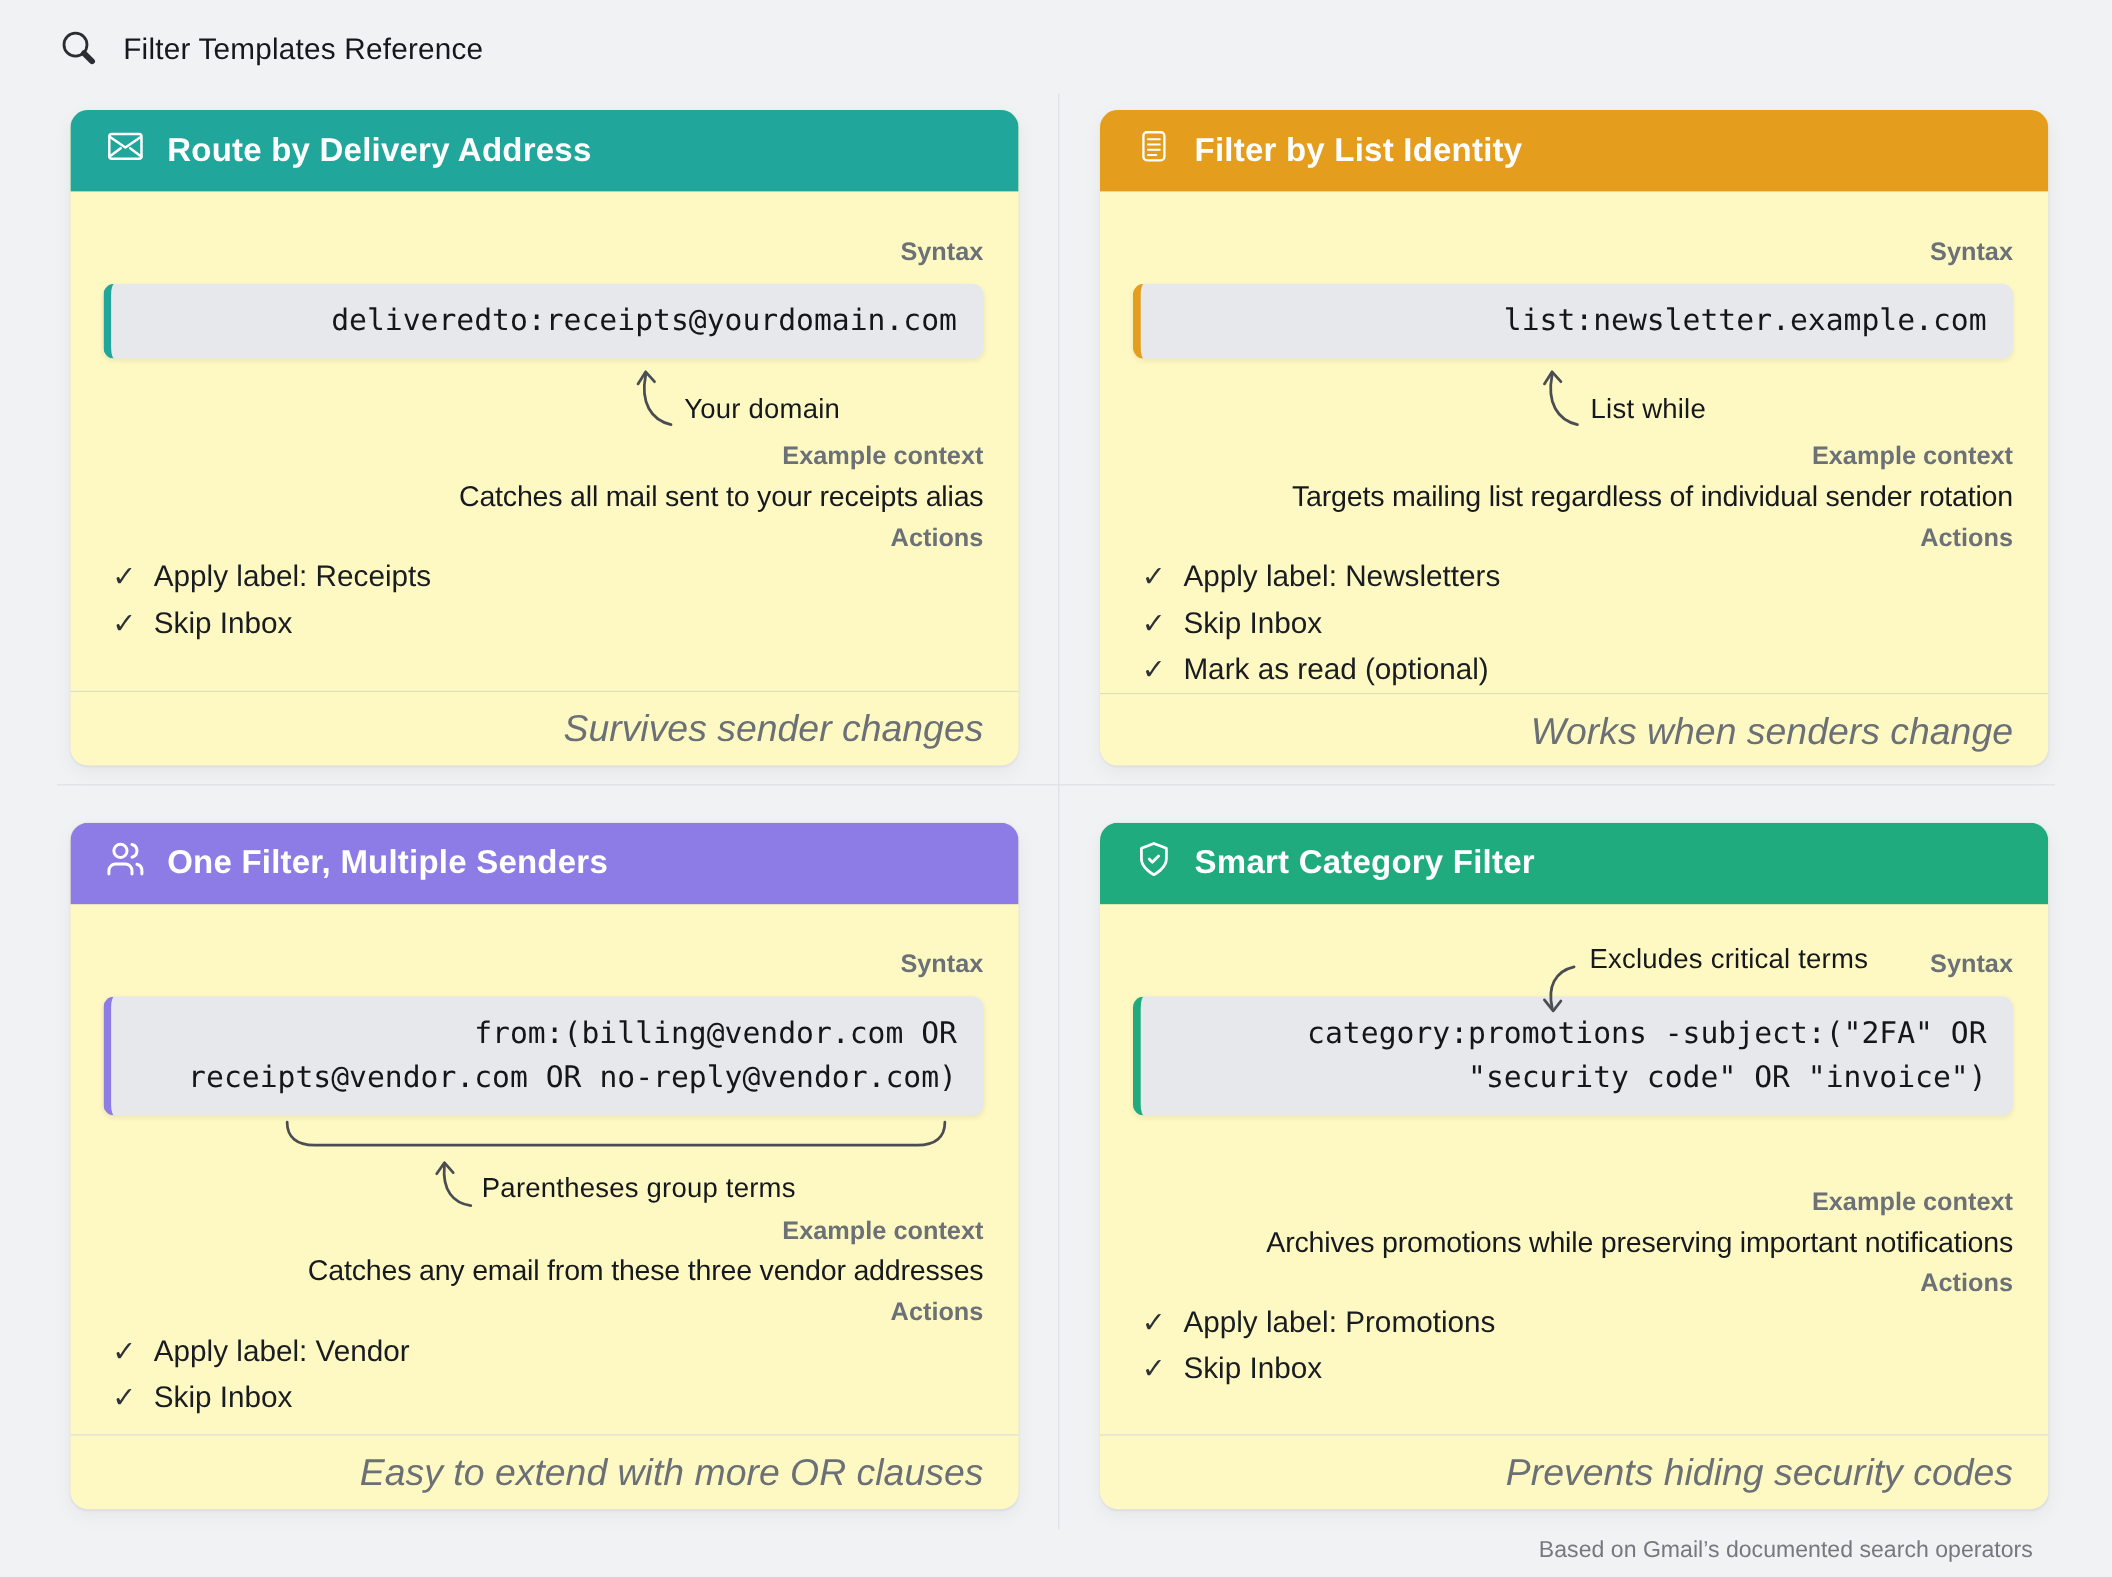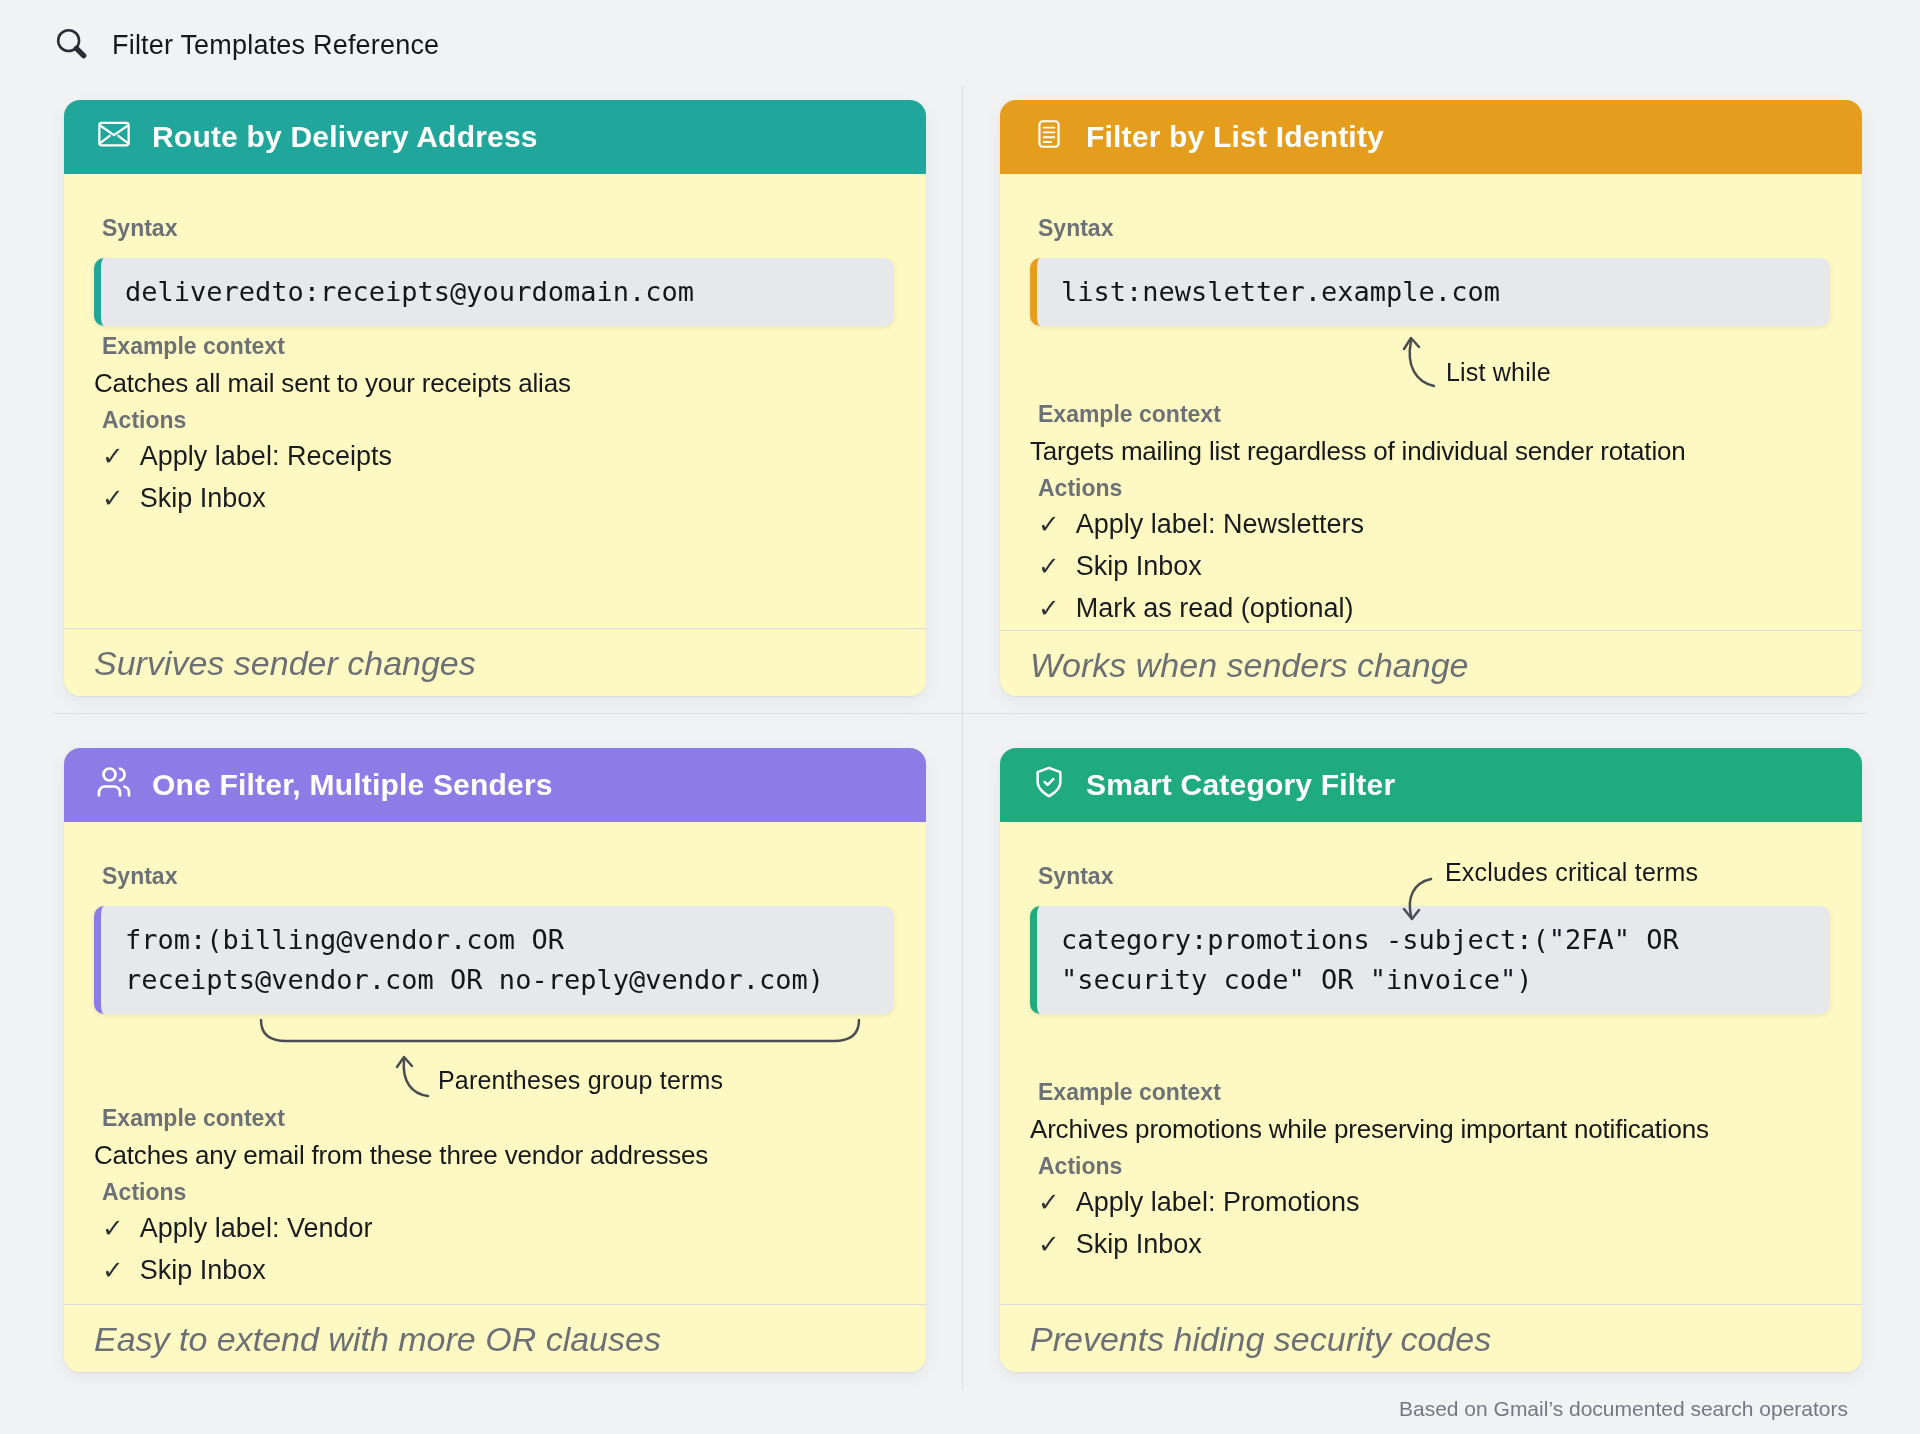--- a/index.html
+++ b/index.html
@@ -2,20 +2,21 @@
 <html><head>
 <meta charset="utf-8">
 <style>
   * { margin:0; padding:0; box-sizing:border-box; }
   html,body { background:#f1f2f4; }
   .canvas {
     position:relative; width:1920px; height:1434px; overflow:hidden;
     background:#f1f2f4;
     font-family:"Liberation Sans", sans-serif;
     color:#1a1d21;
+    text-align:right;
   }
   
   .page-title-row { position:absolute; left:52px; top:24px; display:flex; align-items:center; gap:22px; }
   .page-title-row .ttl { font-size:27px; font-weight:500; color:#15181c; letter-spacing:.2px; }
   
   .divider-v { position:absolute; left:962px; top:85px; height:1305px; width:1px; background:#dcdee1; }
   .divider-h { position:absolute; top:713px; left:52px; width:1816px; height:1px; background:#dcdee1; }
   
   .card {
     position:absolute; width:862px; border-radius:16px; overflow:hidden;
@@ -92,20 +93,27 @@
             <rect x="3" y="6" width="26" height="20" rx="2" stroke="#fff" stroke-width="2" fill="none"></rect>
             <path d="M3 8 L16 17 L29 8" stroke="#fff" stroke-width="2" fill="none" stroke-linejoin="round"></path>
             <path d="M3 24.5 L12.2 17.6 M29 24.5 L19.8 17.6" stroke="#fff" stroke-width="2" fill="none" stroke-linecap="round"></path>
           </svg>
       </span>
       <span>Route by Delivery Address</span>
     </div>
     <div class="card-body">
       <div class="sec-label">Syntax</div>
       <div class="codebox"><span>deliveredto:receipts@yourdomain.com</span></div>
+      <div class="annot annot-1">
+        <svg class="arrow" width="46" height="58" viewBox="0 0 46 58">
+          <path d="M40 54 C22 50 12 34 17 9"></path>
+          <polyline points="10,17 17,6 25,15"></polyline>
+        </svg>
+        <span class="annot-text">Your domain</span>
+      </div>
       <div class="sec-label ctx-label">Example context</div>
       <div class="context-text">Catches all mail sent to your receipts alias</div>
       <div class="sec-label actions-label">Actions</div>
       <div class="actions-list">
         <div class="action-row">
             <span class="check">✓</span>
             <span>Apply label: Receipts</span>
           </div>
         <div class="action-row">
             <span class="check">✓</span>

